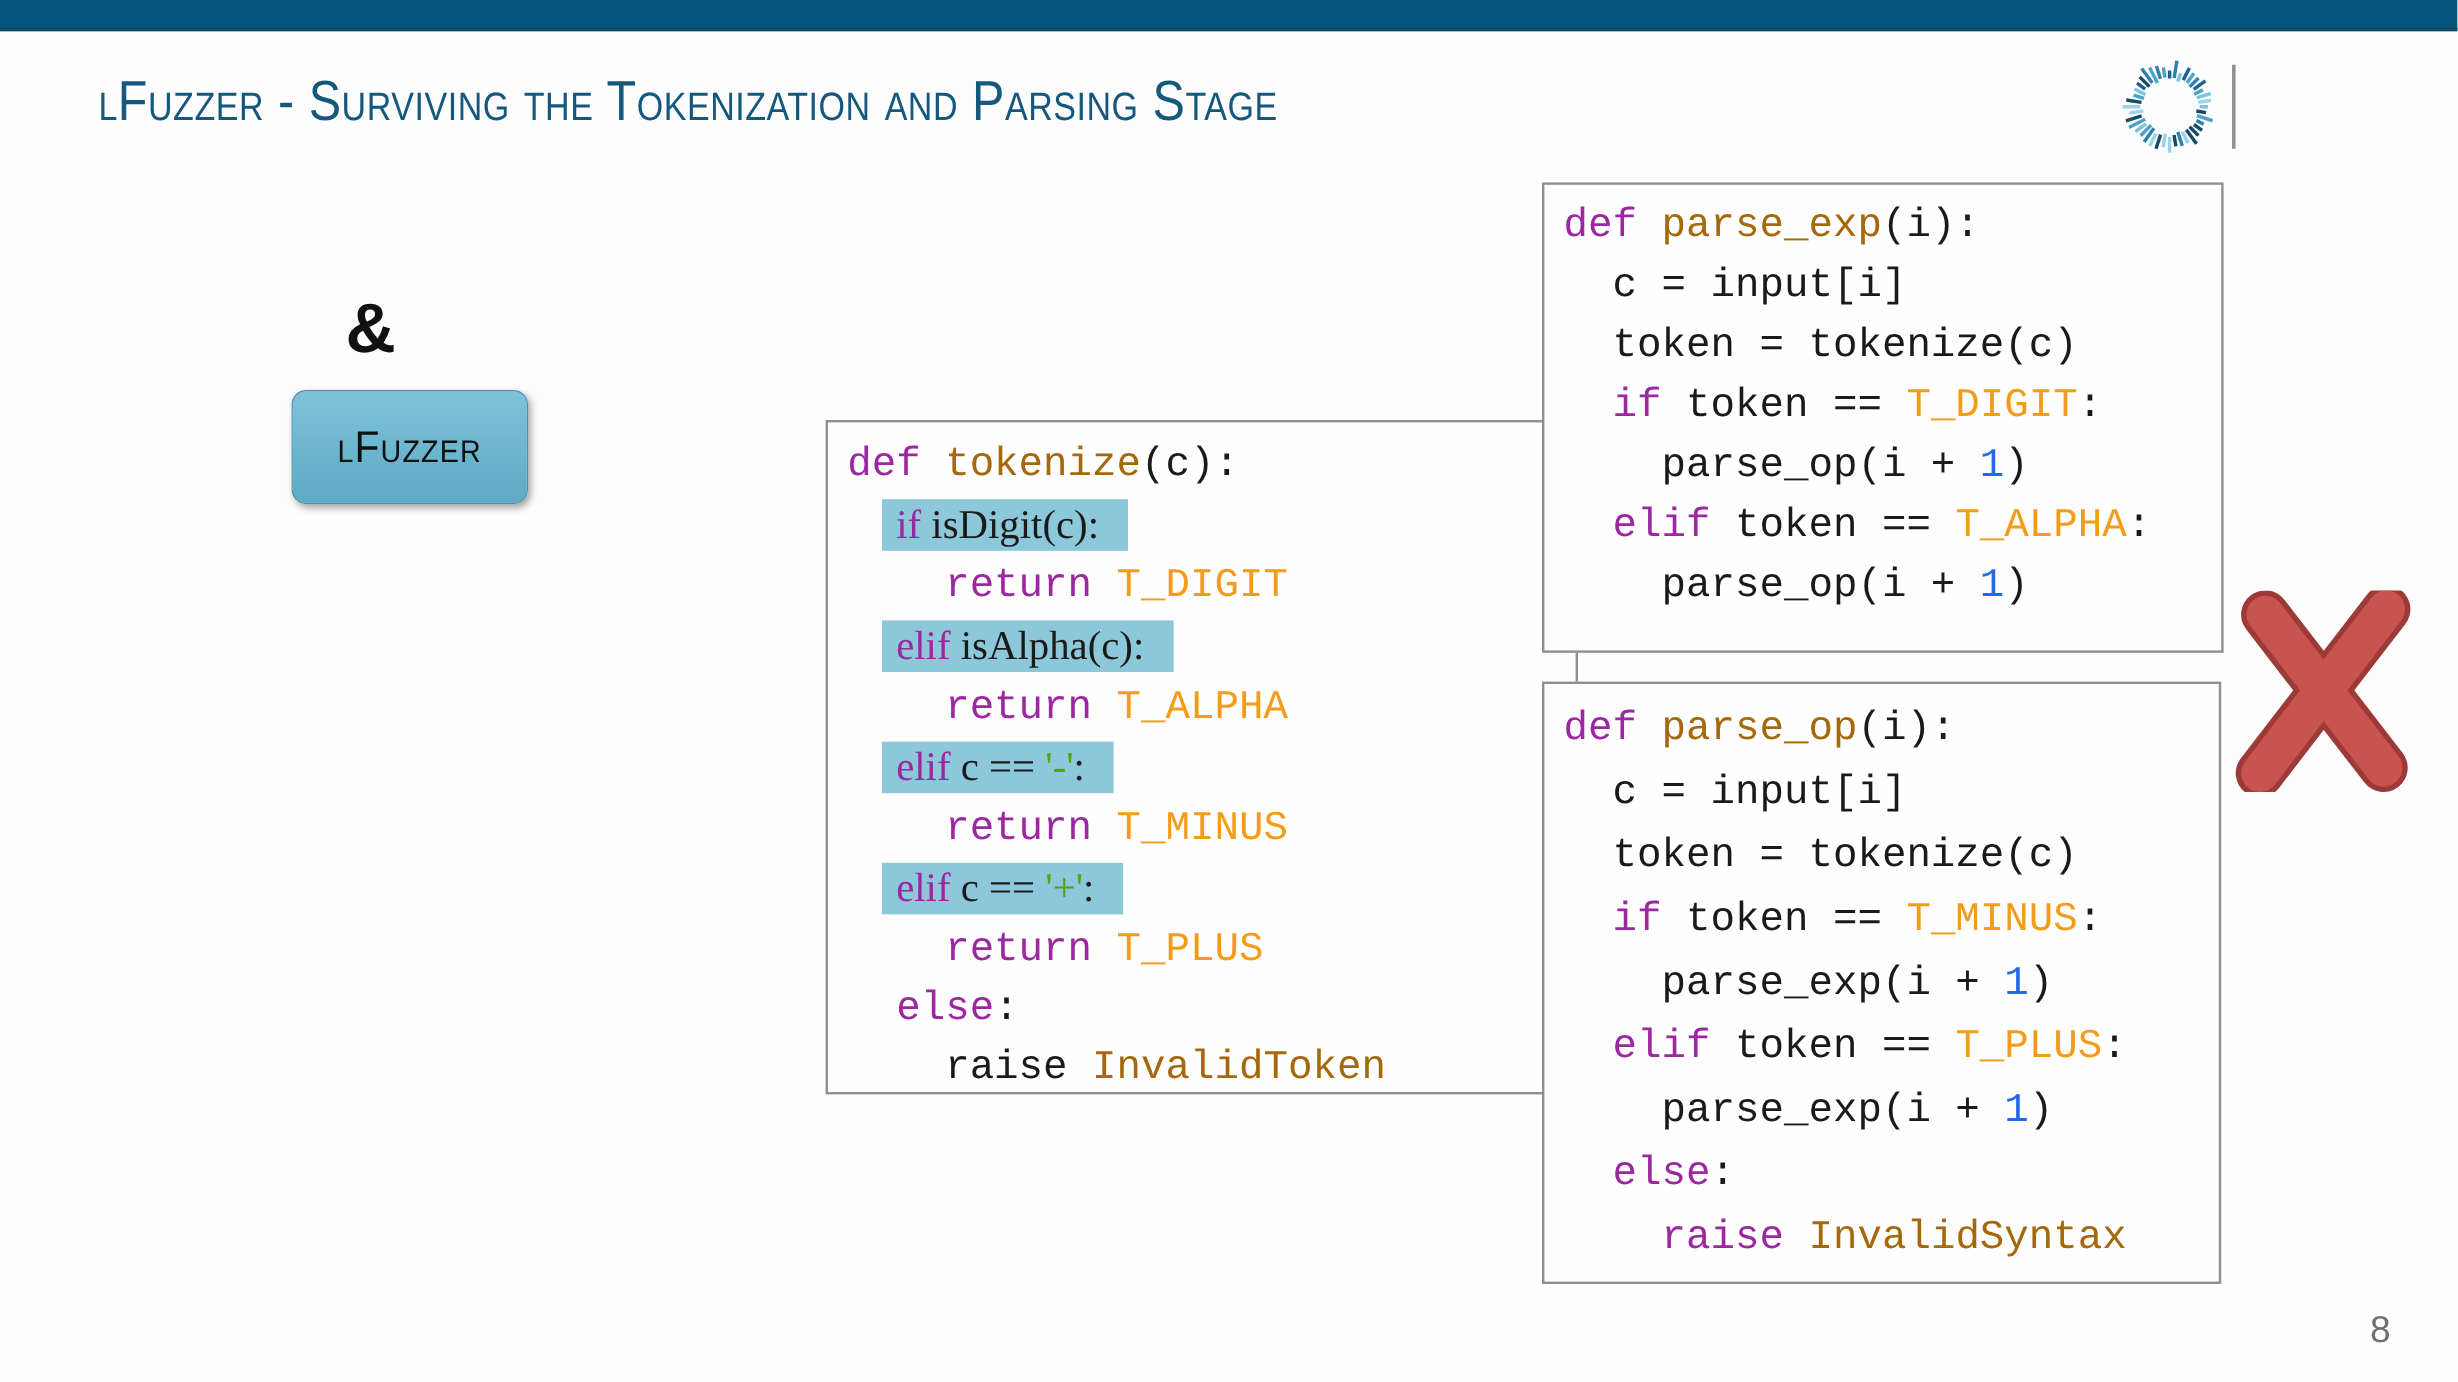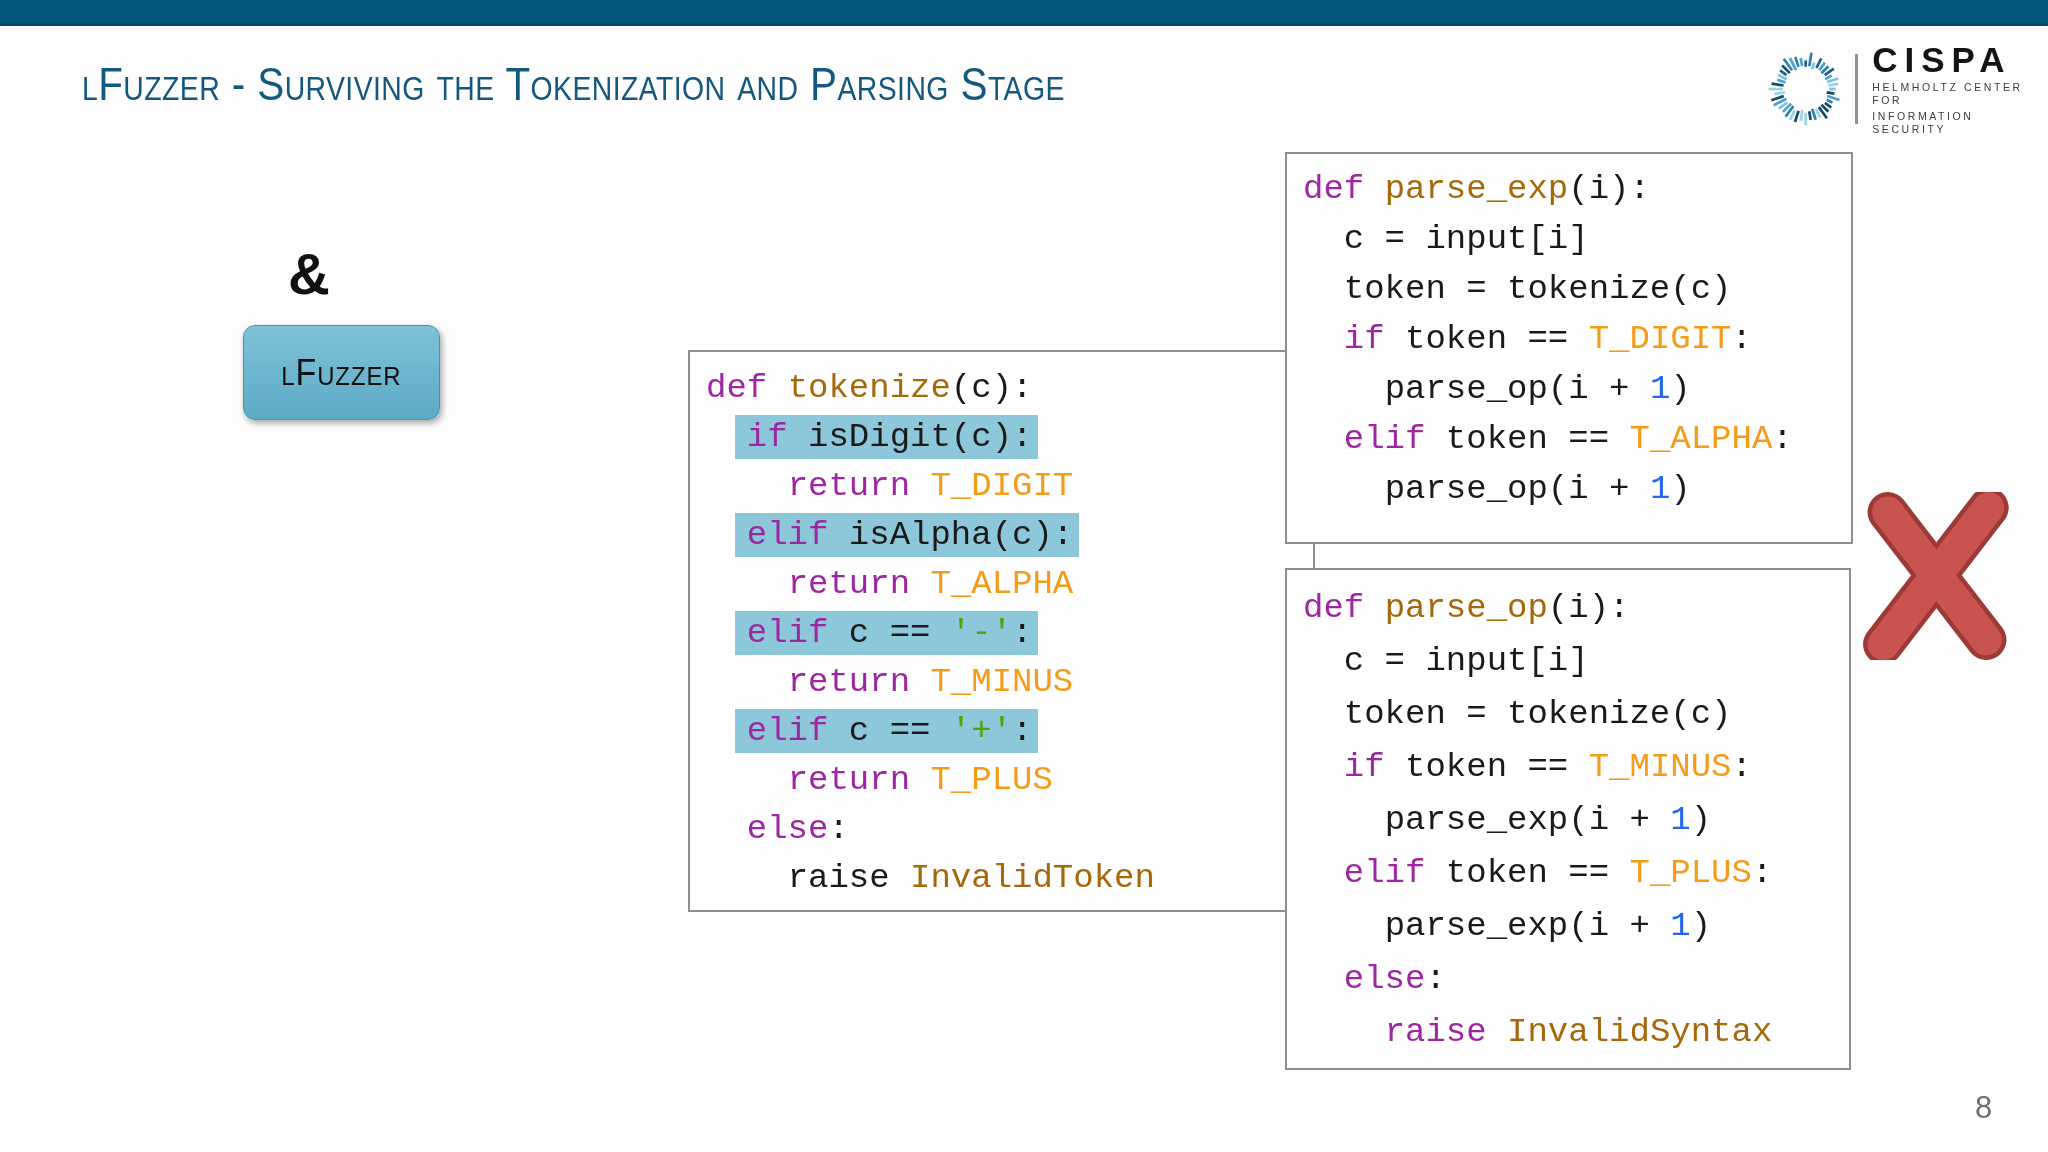--- a/index.html
+++ b/index.html
@@ -59,21 +59,21 @@
   .box-parse-exp { left:1285px; top:152px; width:568px;  height:392px; padding:10px 0 0 16px; line-height:50px; }
   .box-parse-op  { left:1285px; top:568px; width:566px;  height:502px; padding:12px 0 12px 16px; line-height:53px; }
 
   .code-line { white-space:pre; }
   .tok-kw { color:var(--keyword); }
   .tok-fn { color:var(--function_name); }
   .tok-const { color:var(--constant); }
   .tok-num { color:var(--number); }
   .tok-str { color:var(--string); }
   .tok-pl { color:#1a1a1a; }
-  .hl { background:var(--highlight); padding:3px 6px 3px 12px; margin-left:-12px; }
+  .hl { background:var(--highlight); padding:3px 24px 3px 12px; margin-left:-12px;font-family:Liberation Serif, serif; }
 
   
   .red-x { position:absolute; left:1858px; top:492px; width:158px; height:168px; }
 
   
   .page-num { position:absolute; left:1975px; top:1090px; font-size:31px; color:var(--page_number); }
 </style>
 </head>
 <body>
 
@@ -118,25 +118,20 @@
       <line x1="24.566315990728654" y1="41.73609511762383" x2="14.240680356273828" y2="38.381092723865095" stroke="#4ba3c7" stroke-width="3.4"></line>
       <line x1="26.030701040950948" y1="37.78703217382419" x2="15.177853814093126" y2="32.257230312265094" stroke="#7cc3dd" stroke-width="3.4"></line>
       <line x1="25.78923495738891" y1="32.40984956099753" x2="17.694228238359344" y2="26.528482915133402" stroke="#1f5f8b" stroke-width="3.4"></line>
       <line x1="30.007537758417776" y1="30.00753775841778" x2="20.278309068686976" y2="20.278309068686987" stroke="#174a63" stroke-width="3.4"></line>
       <line x1="32.79967369866198" y1="26.325781852633536" x2="22.32815833879658" y2="11.912977431378621" stroke="#2e81ad" stroke-width="3.4"></line>
       <line x1="37.93448769246508" y1="26.32009879093028" x2="30.12326984084567" y2="10.989720574552663" stroke="#4ba3c7" stroke-width="3.4"></line>
       <line x1="40.967057540492355" y1="22.199461700121986" x2="36.85798634363693" y2="9.553040924479042" stroke="#2e81ad" stroke-width="3.4"></line>
       <line x1="45.41656595325097" y1="21.06133634492514" x2="43.80248321554551" y2="10.870419014926469" stroke="#4ba3c7" stroke-width="3.4"></line>
     </svg>
   <div class="cispa-divider"></div>
-  <div class="cispa-text">
-    <div class="cispa-name">CISPA</div>
-    <div class="cispa-sub">HELMHOLTZ CENTER FOR</div>
-    <div class="cispa-sub">INFORMATION SECURITY</div>
-  </div>
 </div>
 
 <div class="amp">&amp;</div>
 
 <div class="lfuzzer-btn">
   <span class="label">lFuzzer</span>
 </div>
 
 <div class="code-box box-tokenize" id="code-tokenize"><div class="code-line"><span class="tok-kw">def</span><span class="tok-pl"> </span><span class="tok-fn">tokenize</span><span class="tok-pl">(c):</span></div><div class="code-line">  <span class="hl"><span class="tok-kw">if</span><span class="tok-pl"> isDigit(c):</span></span></div><div class="code-line">    <span class="tok-kw">return</span><span class="tok-pl"> </span><span class="tok-const">T_DIGIT</span></div><div class="code-line">  <span class="hl"><span class="tok-kw">elif</span><span class="tok-pl"> isAlpha(c):</span></span></div><div class="code-line">    <span class="tok-kw">return</span><span class="tok-pl"> </span><span class="tok-const">T_ALPHA</span></div><div class="code-line">  <span class="hl"><span class="tok-kw">elif</span><span class="tok-pl"> c == </span><span class="tok-str">'-'</span><span class="tok-pl">:</span></span></div><div class="code-line">    <span class="tok-kw">return</span><span class="tok-pl"> </span><span class="tok-const">T_MINUS</span></div><div class="code-line">  <span class="hl"><span class="tok-kw">elif</span><span class="tok-pl"> c == </span><span class="tok-str">'+'</span><span class="tok-pl">:</span></span></div><div class="code-line">    <span class="tok-kw">return</span><span class="tok-pl"> </span><span class="tok-const">T_PLUS</span></div><div class="code-line">  <span class="tok-kw">else</span><span class="tok-pl">:</span></div><div class="code-line">    <span class="tok-pl">raise </span><span class="tok-fn">InvalidToken</span></div></div>
 <div class="code-box box-parse-exp" id="code-parse-exp"><div class="code-line"><span class="tok-kw">def</span><span class="tok-pl"> </span><span class="tok-fn">parse_exp</span><span class="tok-pl">(i):</span></div><div class="code-line">  <span class="tok-pl">c = input[i]</span></div><div class="code-line">  <span class="tok-pl">token = tokenize(c)</span></div><div class="code-line">  <span class="tok-kw">if</span><span class="tok-pl"> token == </span><span class="tok-const">T_DIGIT</span><span class="tok-pl">:</span></div><div class="code-line">    <span class="tok-pl">parse_op(i + </span><span class="tok-num">1</span><span class="tok-pl">)</span></div><div class="code-line">  <span class="tok-kw">elif</span><span class="tok-pl"> token == </span><span class="tok-const">T_ALPHA</span><span class="tok-pl">:</span></div><div class="code-line">    <span class="tok-pl">parse_op(i + </span><span class="tok-num">1</span><span class="tok-pl">)</span></div></div>

